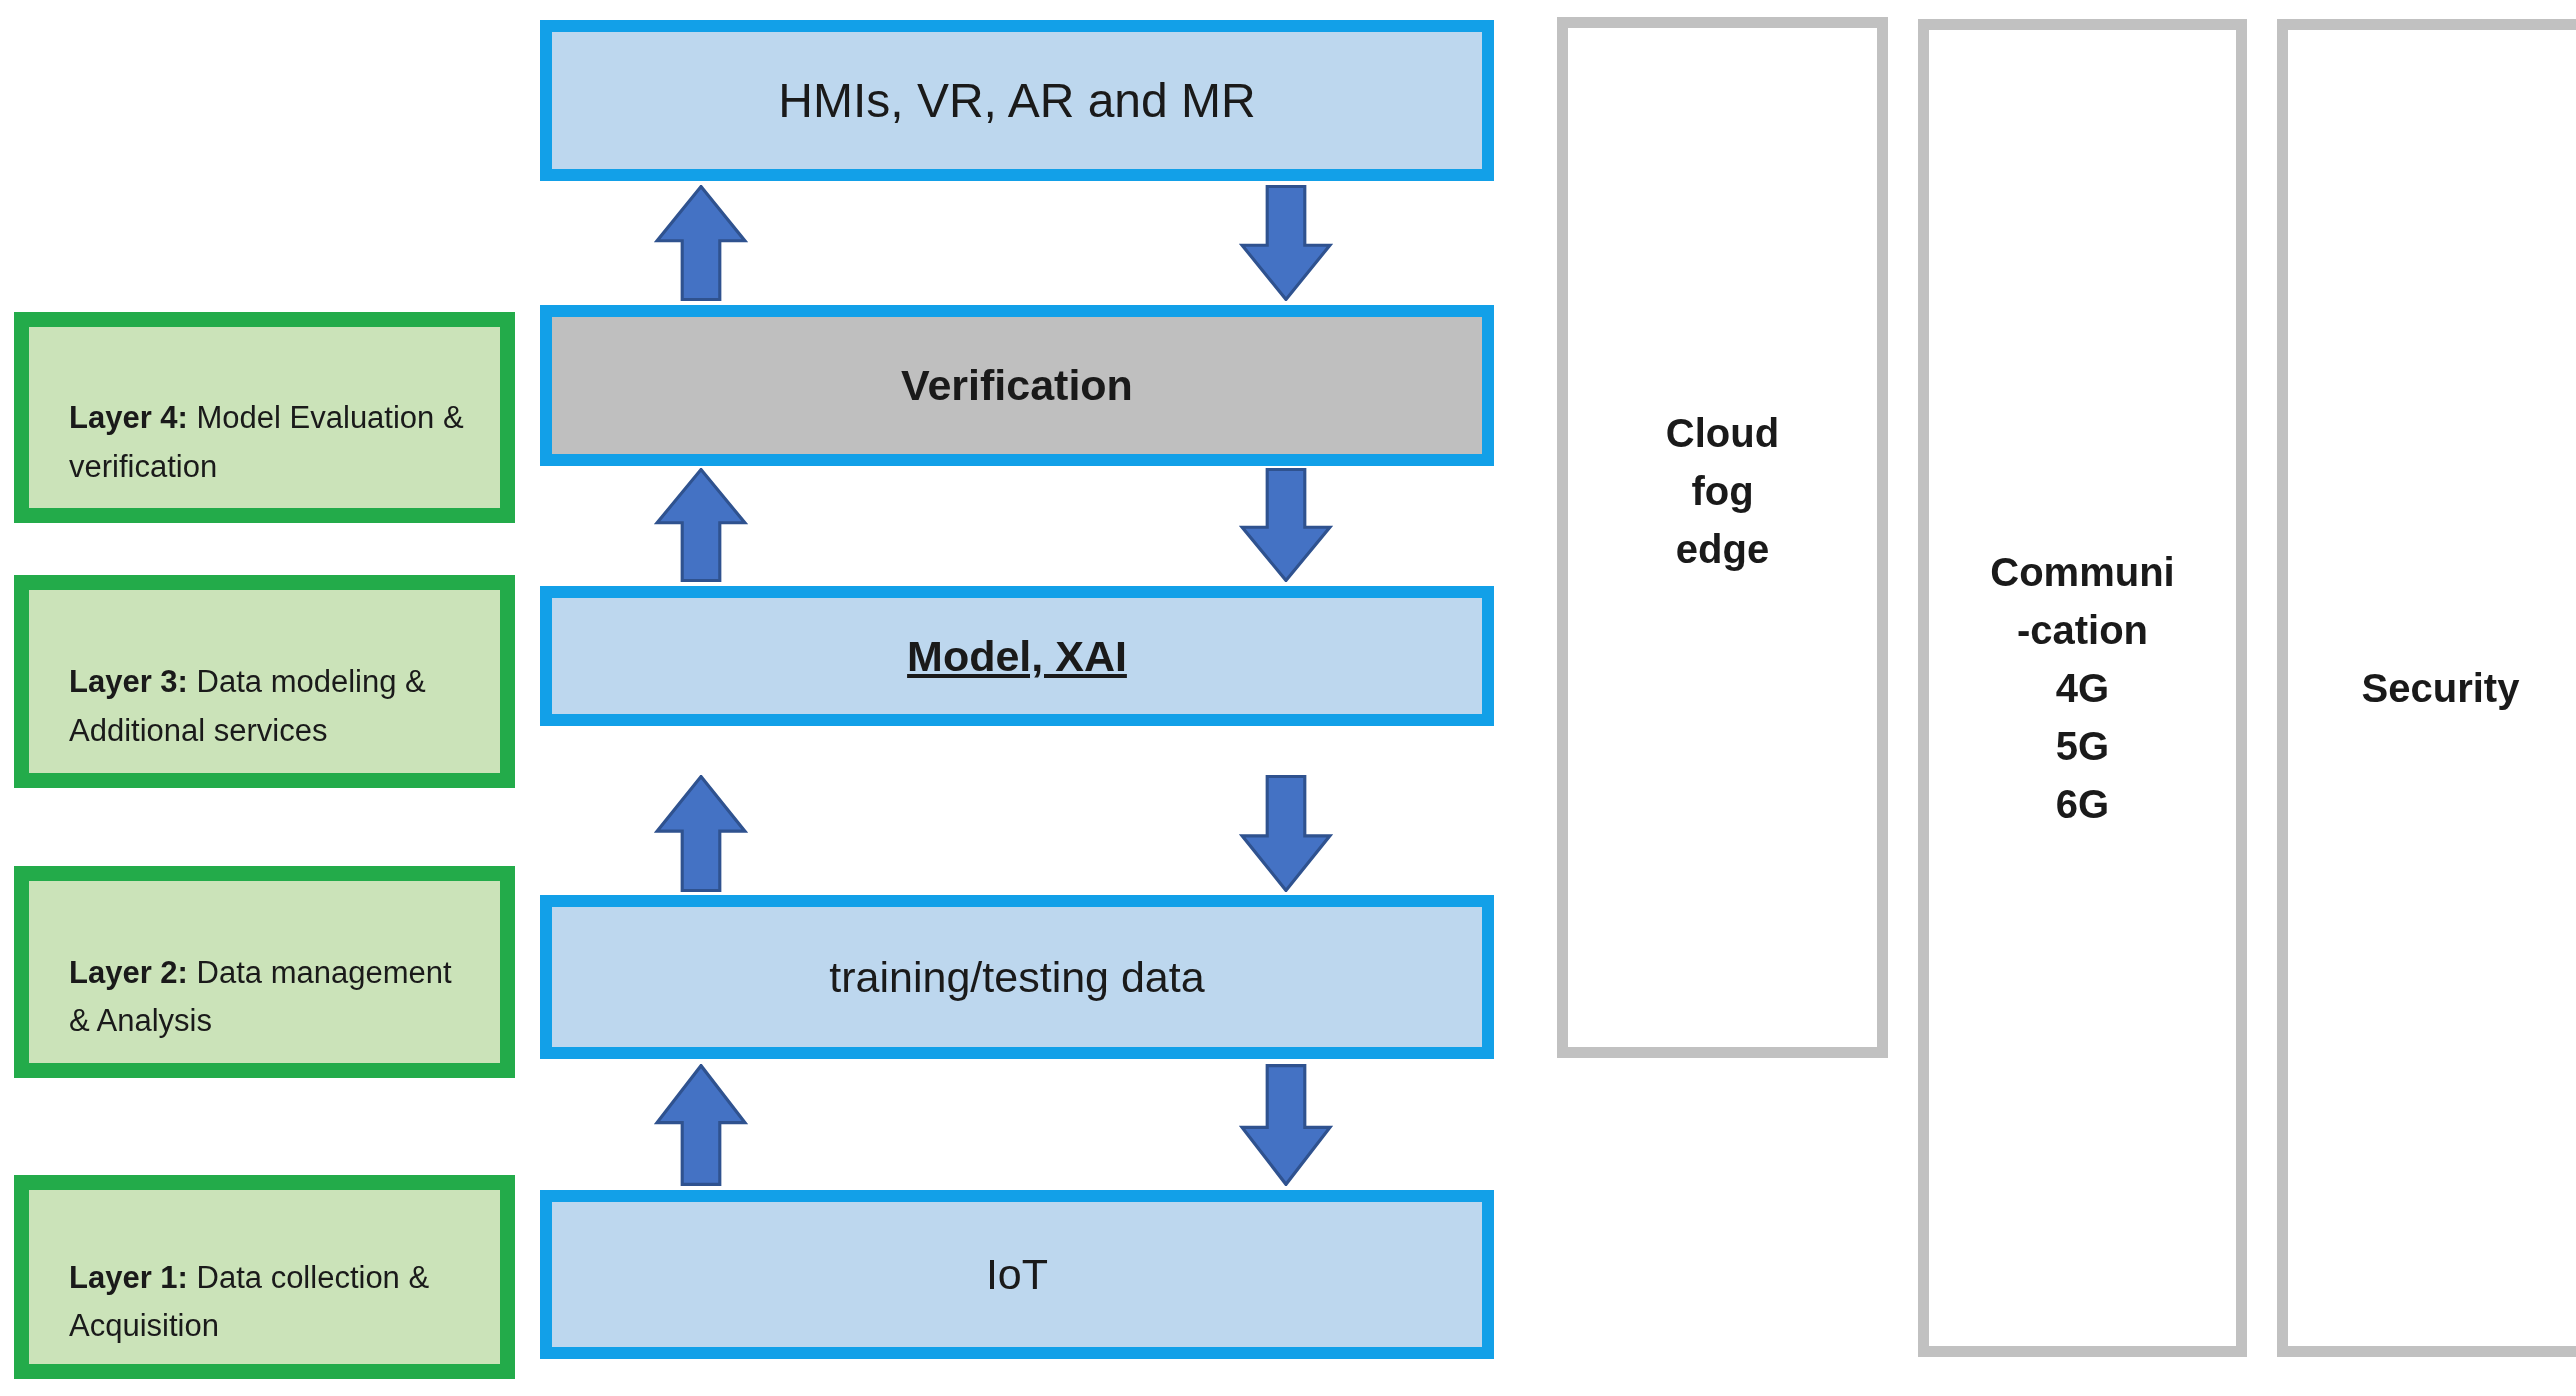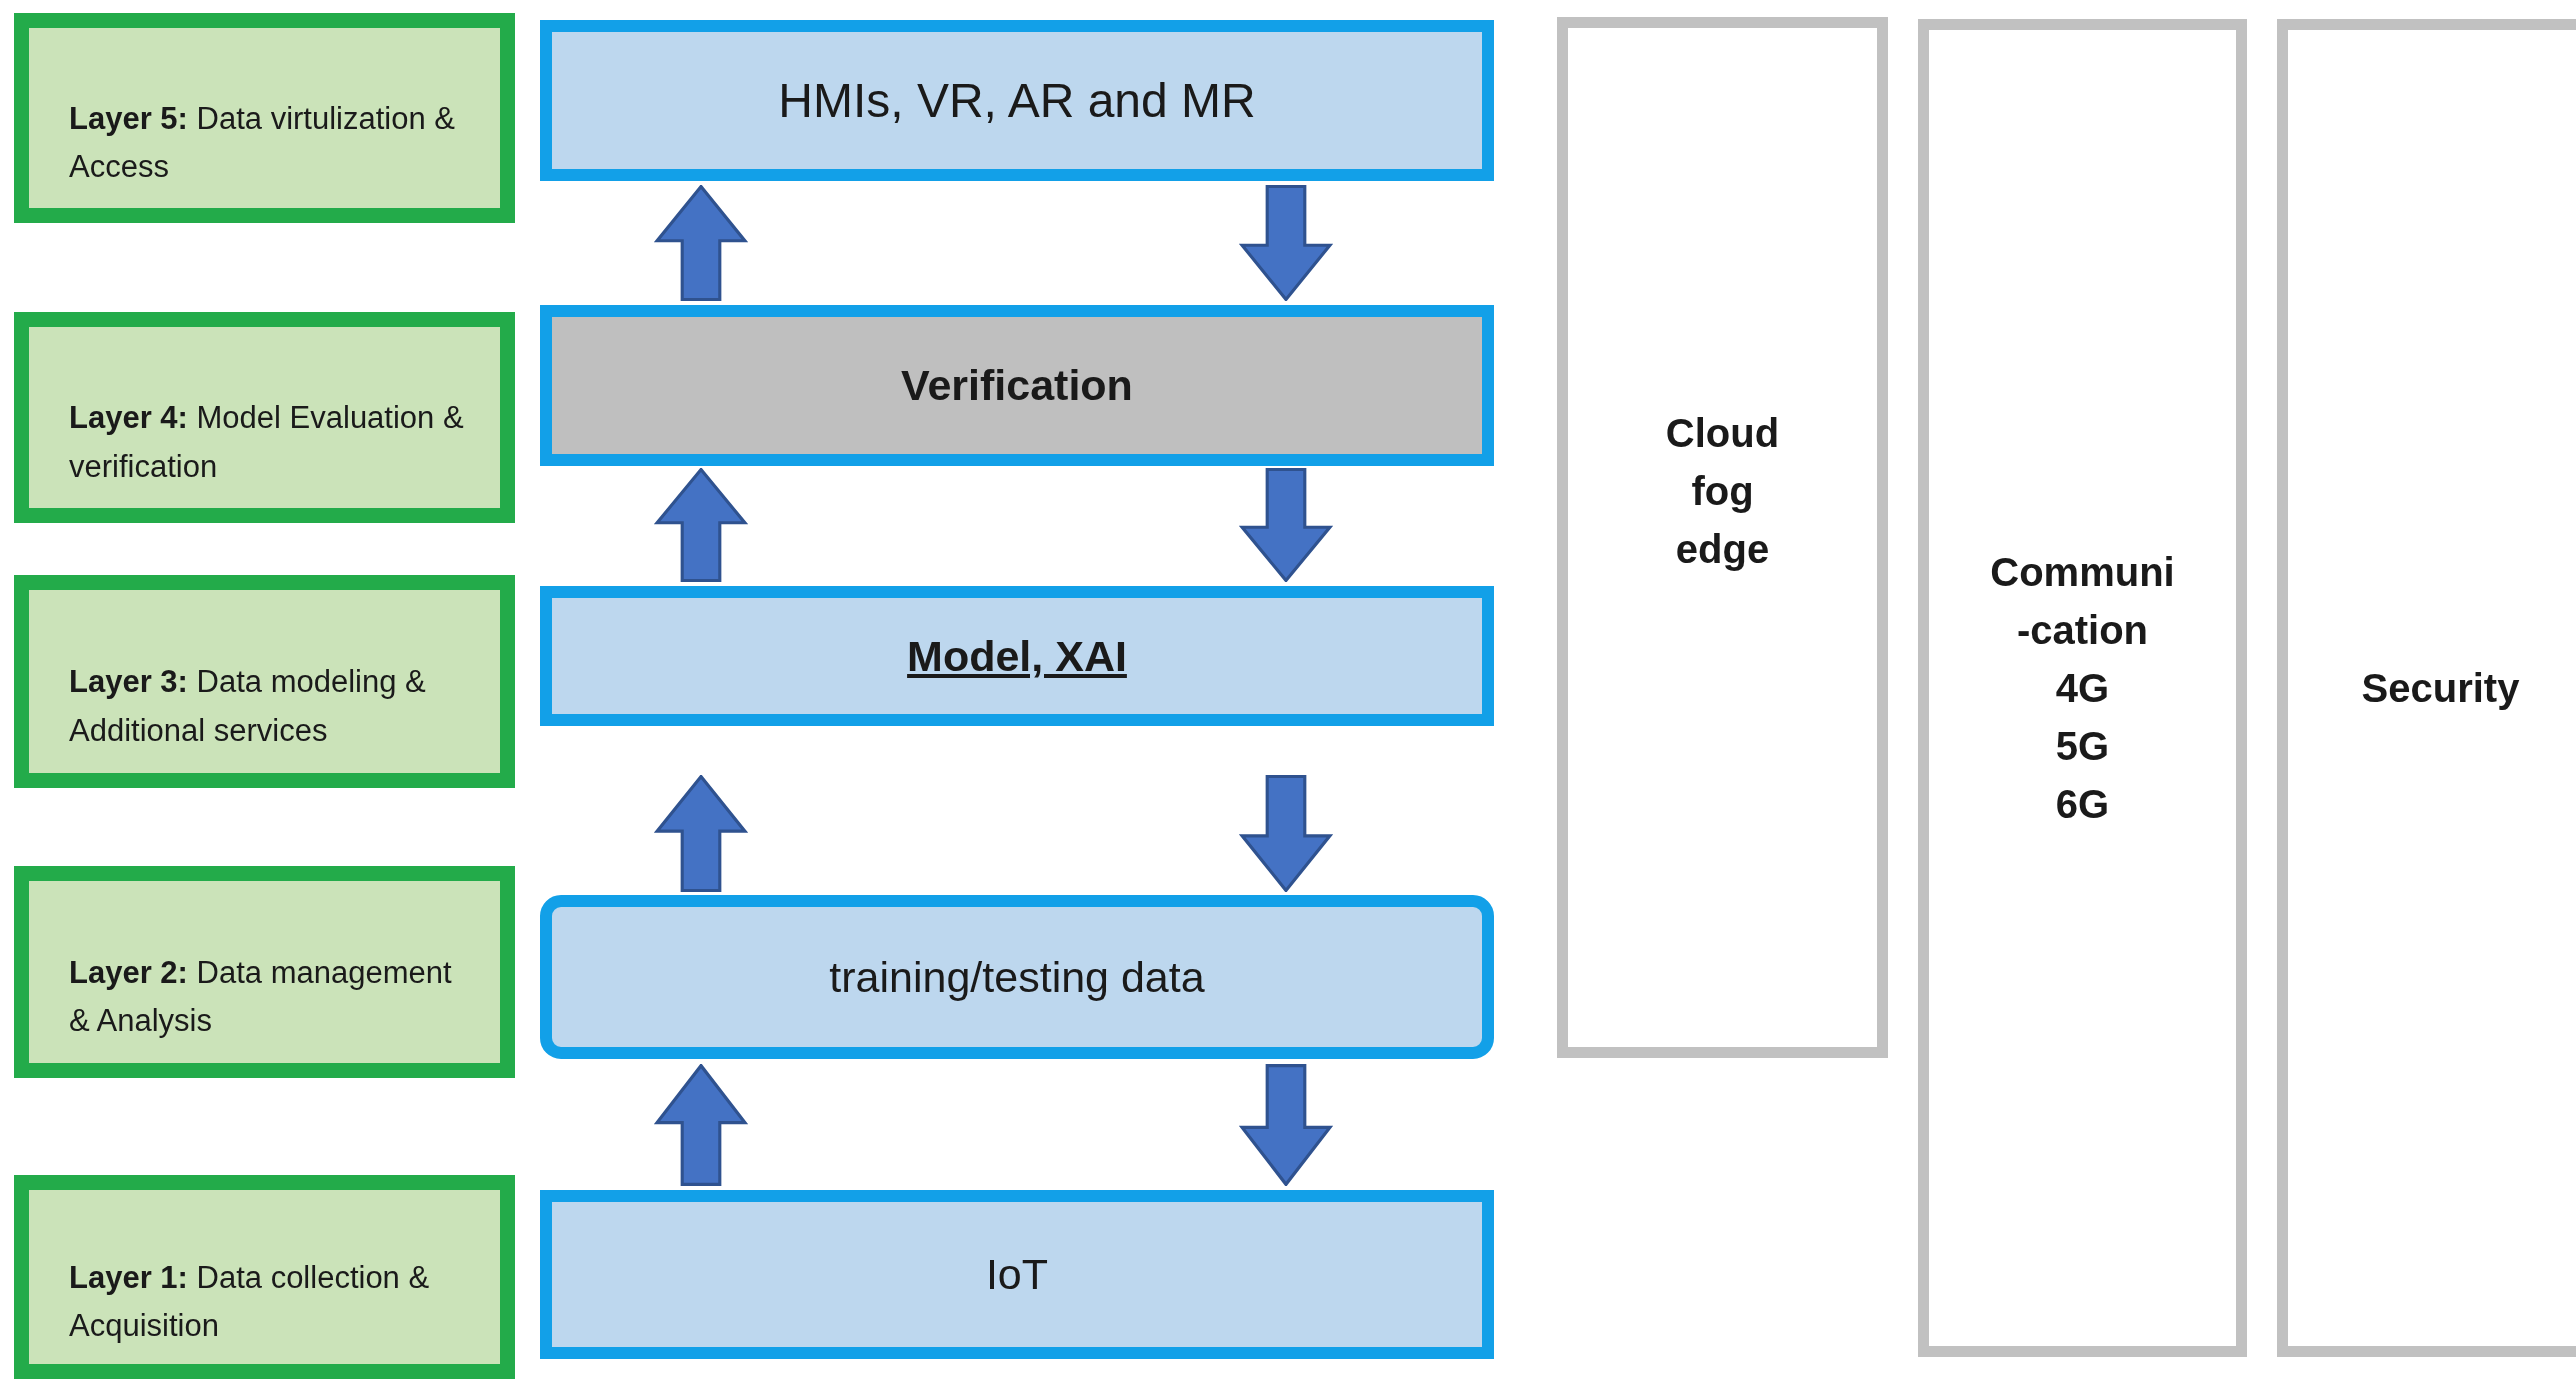--- a/index.html
+++ b/index.html
@@ -67,23 +67,20 @@
     font-size:40px;font-weight:700;line-height:1.45;
     text-align:center;white-space:nowrap;
   }
   .pillar-cloud .pillar-text{transform:translateY(-46px);}
 </style>
 </head>
 <body>
 
 <div class="canvas">
 
-  <div class="layer" style="top:13.2px;height:210px;">
-    <div class="layer-text"><span class="b">Layer 5:</span> <span>Data virtulization &amp;</span><br><span>Access</span></div>
-  </div>
   <div class="layer" style="top:292px;height:211px;margin-top:20px;">
     <div class="layer-text"><span class="b">Layer 4:</span> <span>Model Evaluation &amp;</span><br><span>verification</span></div>
   </div>
   <div class="layer" style="top:575px;height:213px;">
     <div class="layer-text"><span class="b">Layer 3:</span> <span>Data modeling &amp;</span><br><span>Additional services</span></div>
   </div>
   <div class="layer" style="top:866px;height:212px;">
     <div class="layer-text"><span class="b">Layer 2:</span> <span>Data management</span><br><span>&amp; Analysis</span></div>
   </div>
   <div class="layer" style="top:1175px;height:204px;">
@@ -92,21 +89,21 @@
 
   <div class="stack-box" style="top:20px;height:161px;">
     <span class="stack-label big">HMIs, VR, AR and MR</span>
   </div>
   <div class="stack-box gray" style="top:305px;height:161px;">
     <span class="stack-label bold">Verification</span>
   </div>
   <div class="stack-box" style="top:586px;height:140px;text-decoration:underline;">
     <span class="stack-label bold">Model, XAI</span>
   </div>
-  <div class="stack-box" style="top:895px;height:164px;border-radius:21px;">
+  <div class="stack-box" style="top:895px;height:164px;">
     <span class="stack-label">training/testing data</span>
   </div>
   <div class="stack-box" style="top:1190px;height:169px;">
     <span class="stack-label">IoT</span>
   </div>
 
   <svg class="arrow" style="left:654px;top:185px;height:116px;" viewBox="0 0 120 150" preserveAspectRatio="none">
     <polygon points="60,2 116,72 84,72 84,148 36,148 36,72 4,72"></polygon>
   </svg>
   <svg class="arrow" style="left:1239px;top:185px;height:116px;" viewBox="0 0 120 150" preserveAspectRatio="none">

